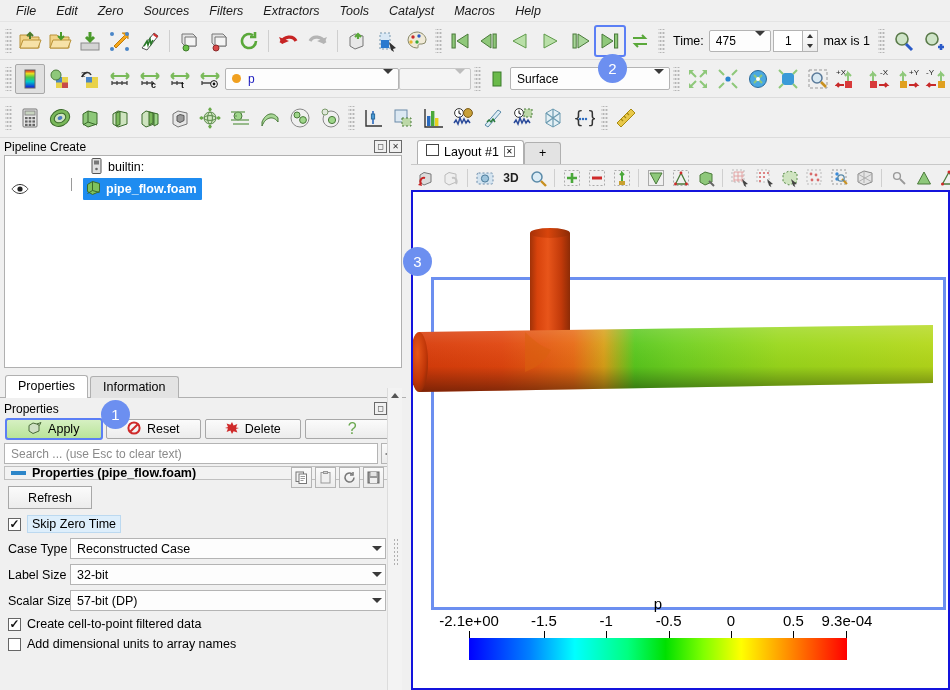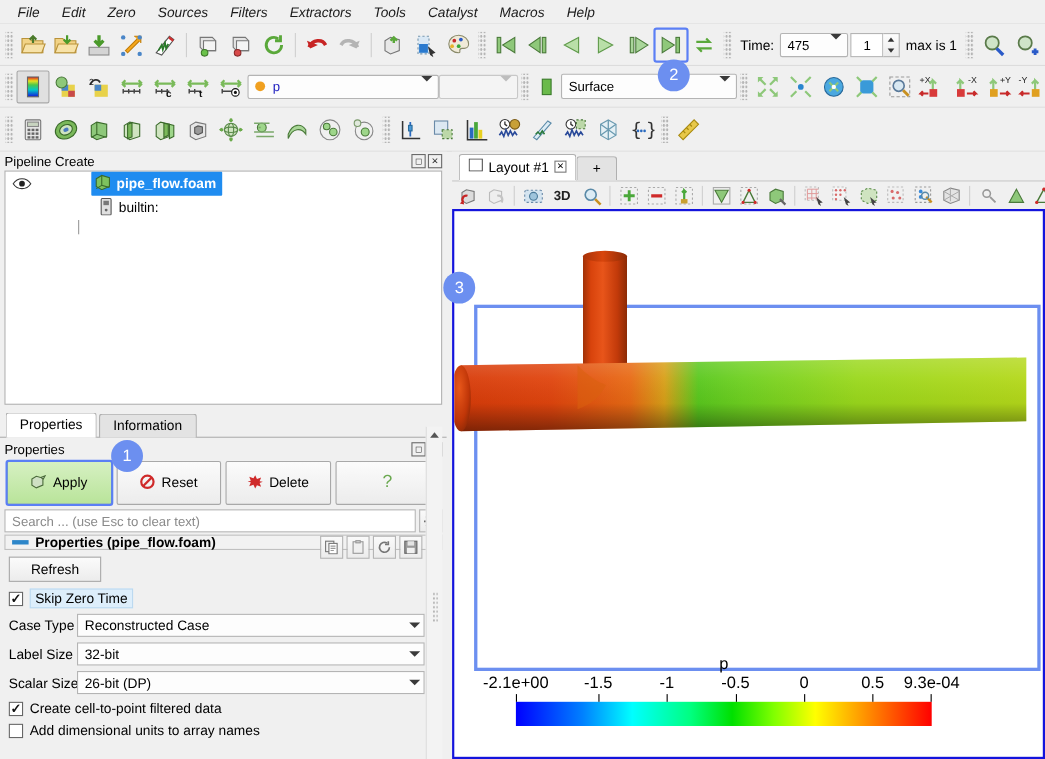--- a/index.html
+++ b/index.html
@@ -136,21 +136,21 @@
   .search-row { display: flex; align-items: center; padding: 4px 4px 2px; gap: 3px; }
   .search-in {
     flex: 1; height: 21px; border: 1px solid #b4b4b4; background: #fff;
     display: flex; align-items: center; padding: 0 6px; color: #8a8a8a; font-size: 12px;
   }
   .gearbtn { width: 21px; height: 21px; border: 1px solid #b4b4b4; background: linear-gradient(#fafafa,#ececec);
              display:flex;align-items:center;justify-content:center; }
 
   .btnrow { display: flex; gap: 4px; padding: 2px 6px 0; }
   .pbtn {
-    flex: 1; height: 40px; border: 1px solid #a8a8a8; border-radius: 2px;
+    flex: 1; height: 20px; border: 1px solid #a8a8a8; border-radius: 2px;
     background: linear-gradient(#fbfbfb,#ececec);
     display: flex; align-items: center; justify-content: center; gap: 6px;
     font-size: 12.5px; cursor: default;
   }
   .pbtn.apply { background: linear-gradient(#d6f0c2,#b9e49a); border-color:#7fae5c; }
 
   .prop-hdr {
     display: flex; align-items: center; gap: 6px;
     margin: 0 4px; height: 14px; padding: 0 6px;
     border: 1px solid #c0c0c0; background: #f2f2f2; font-weight: bold; font-size: 12.5px;
@@ -746,52 +746,52 @@
 
   <div class="leftpanel">
     <div class="panel-title">
       <div class="ttl">Pipeline Create</div>
       <div class="dockbtn">◻</div>
       <div class="dockbtn">✕</div>
     </div>
 
     <div class="pipetree">
       <div class="ptrow">
-        <div class="eye">
-          <svg width="18" height="12" viewBox="0 0 18 12">
-            <path d="M1 6s3-4.5 8-4.5S17 6 17 6s-3 4.5-8 4.5S1 6 1 6z" fill="#fff" stroke="#333"></path>
-            <circle cx="9" cy="6" r="2.6" fill="#222"></circle>
-          </svg>
-        </div>
-        <div class="indent" style="width:52px"></div>
-        <div class="nm sel">
-          <span>
-            <svg width="15" height="15" viewBox="0 0 15 15">
-              <path d="M1.5 4.5l5-3 7 2v8l-7 3-5-3z" fill="#7ec25e" stroke="#3a6a2a"></path>
-              <path d="M6.5 1.5v9l7 2M6.5 10.5l-5 3" stroke="#3a6a2a" fill="none"></path>
-            </svg>
-          </span>
-          <span>pipe_flow.foam</span>
-        </div>
-      </div>
-      <div class="ptrow">
         <div class="eye"></div>
         <div class="indent"></div>
         <div class="nm">
           <span>
             <svg width="13" height="16" viewBox="0 0 13 16">
               <rect x="2" y="0.5" width="9" height="15" rx="1" fill="#e0e0e0" stroke="#555"></rect>
               <rect x="4" y="2.5" width="5" height="4" fill="#777"></rect>
               <circle cx="6.5" cy="11" r="1.3" fill="#666"></circle>
             </svg>
           </span>
           <span>builtin:</span>
         </div>
         <div class="treeline"></div>
       </div>
+      <div class="ptrow">
+        <div class="eye">
+          <svg width="18" height="12" viewBox="0 0 18 12">
+            <path d="M1 6s3-4.5 8-4.5S17 6 17 6s-3 4.5-8 4.5S1 6 1 6z" fill="#fff" stroke="#333"></path>
+            <circle cx="9" cy="6" r="2.6" fill="#222"></circle>
+          </svg>
+        </div>
+        <div class="indent" style="width:52px"></div>
+        <div class="nm sel">
+          <span>
+            <svg width="15" height="15" viewBox="0 0 15 15">
+              <path d="M1.5 4.5l5-3 7 2v8l-7 3-5-3z" fill="#7ec25e" stroke="#3a6a2a"></path>
+              <path d="M6.5 1.5v9l7 2M6.5 10.5l-5 3" stroke="#3a6a2a" fill="none"></path>
+            </svg>
+          </span>
+          <span>pipe_flow.foam</span>
+        </div>
+      </div>
     </div>
 
     <div class="tabstrip">
       <div class="tab active">Properties</div>
       <div class="tab">Information</div>
     </div>
 
     <div class="panel-title" style="margin-top:2px">
       <div class="ttl">Properties</div>
       <div class="dockbtn">◻</div>
@@ -894,21 +894,21 @@
     <div class="formrow" style="width:378px">
       <span class="flabel" style="width:56px">Label Size</span>
       <div class="fcombo">
         <span style="flex:1">32-bit</span>
         <span class="arr-dn"></span>
       </div>
     </div>
     <div class="formrow" style="width:378px">
       <span class="flabel" style="width:56px">Scalar Size</span>
       <div class="fcombo">
-        <span style="flex:1">26-bit (DP)</span>
+        <span style="flex:1">57-bit (DP)</span>
         <span class="arr-dn"></span>
       </div>
     </div>
 
     <div class="cbrow">
       <div class="cbox">
           <span class="ck">✓</span>
         </div>
       <span>Create cell-to-point filtered data</span>
     </div>

